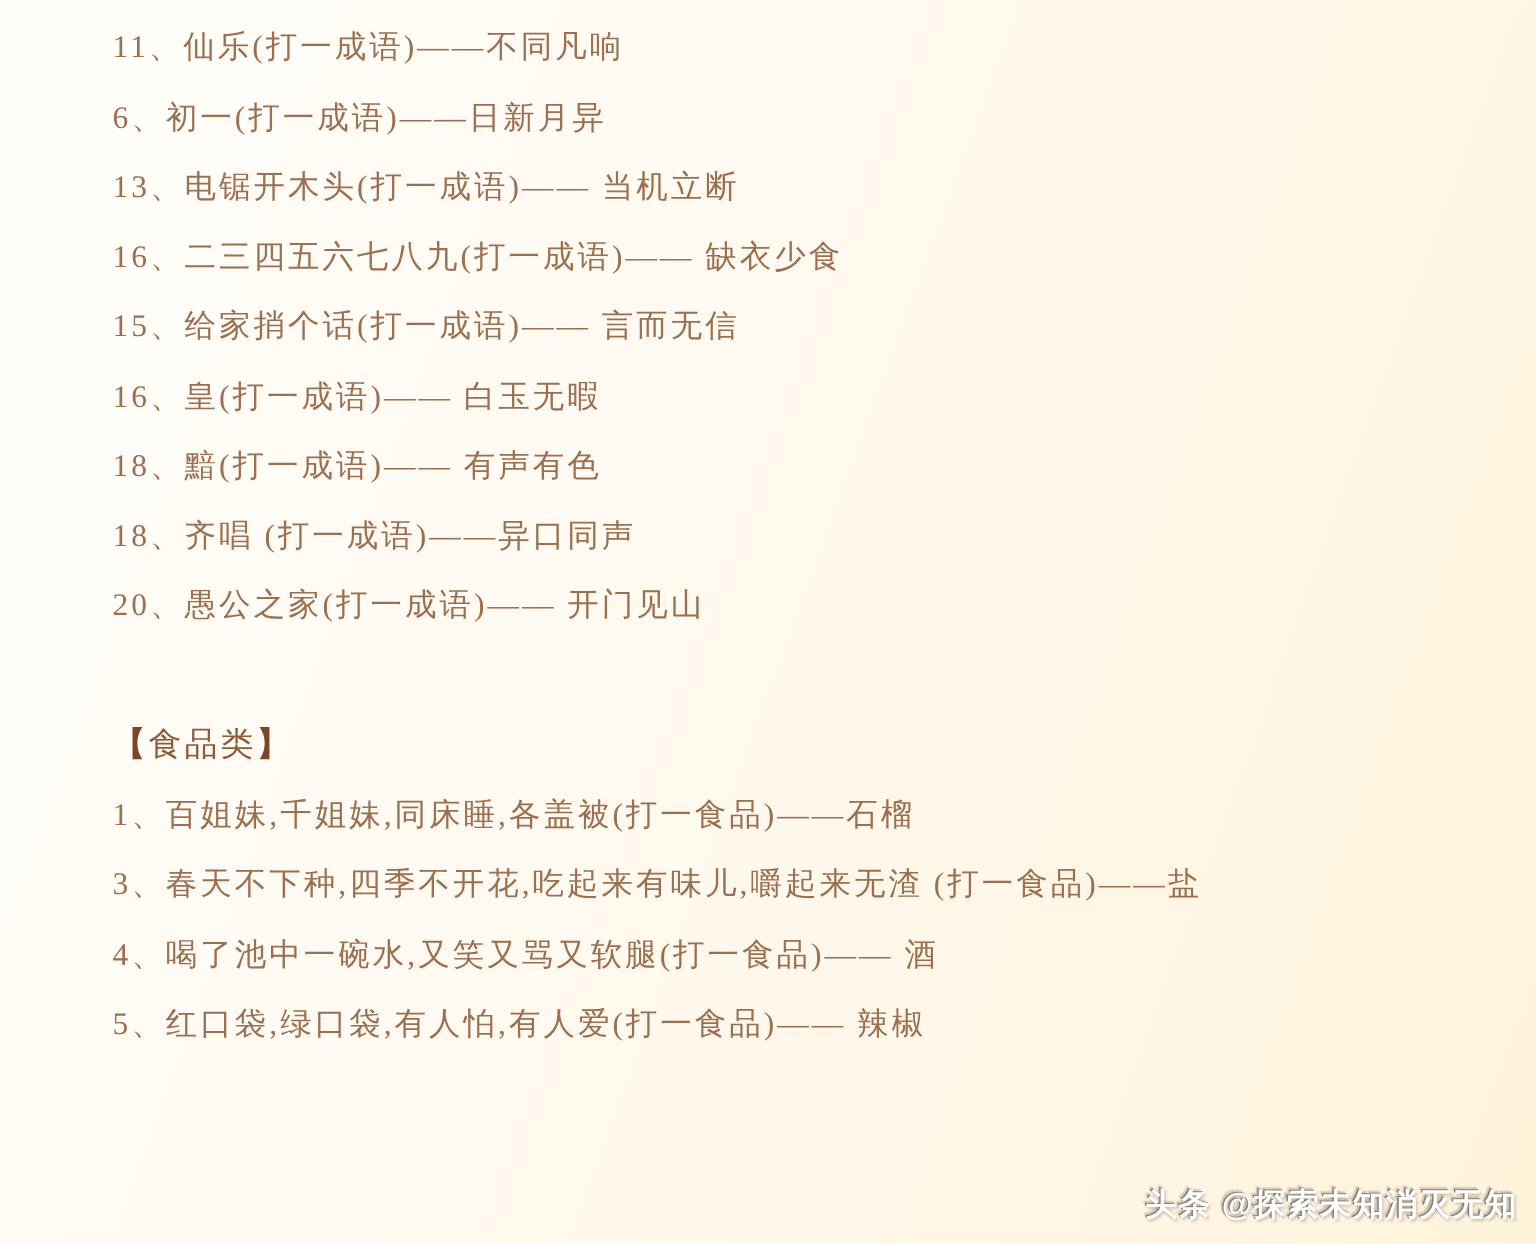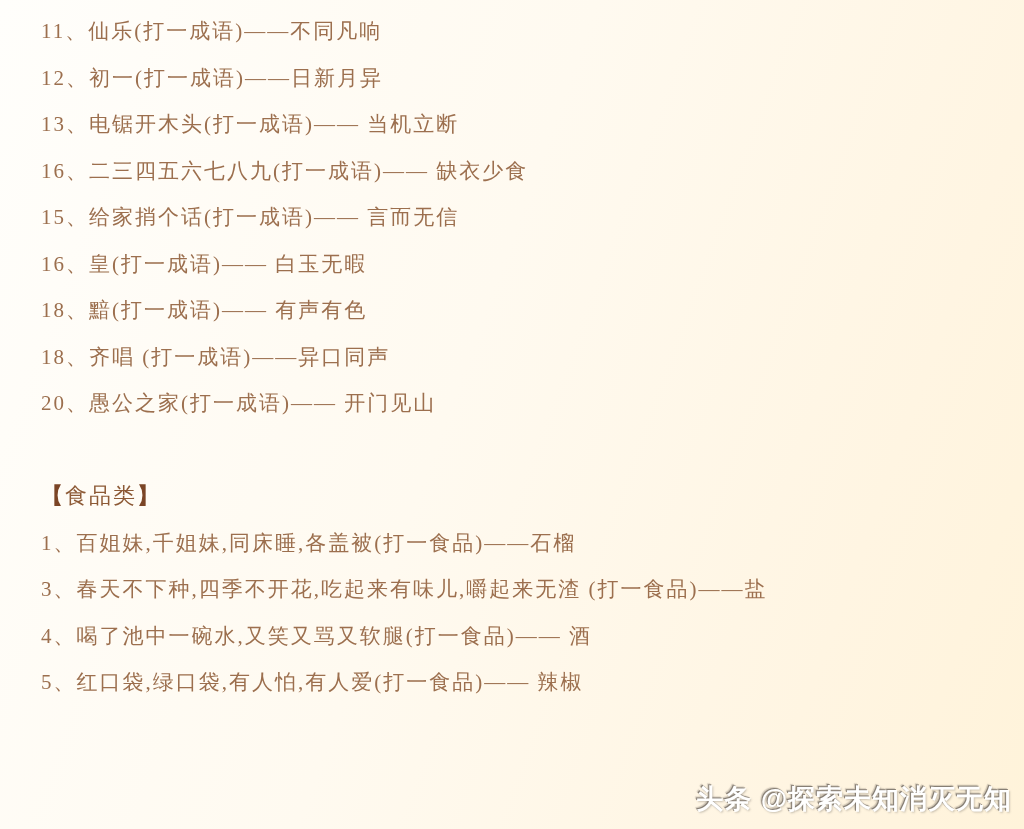--- a/index.html
+++ b/index.html
@@ -14,21 +14,21 @@
     background: linear-gradient(110deg, #fffefb 0%, #fffaf0 45%, #fff5e2 80%, #fff3da 100%);
     font-family: "Liberation Serif", "DejaVu Serif", serif;
   }
   .page {
     position: absolute;
     inset: 0;
   }
   .content {
     position: absolute;
     top: 8px;
-    left: 41px;
+    left: 75px;
     right: 0;
     text-align: right;
   }
   .row {
     height: 46.5px;
     display: flex;
     align-items: center;
     font-size: 21px;
     color: #9c6f4e;
     letter-spacing: 2px;
@@ -51,37 +51,37 @@
   }
   .heading-row .label {
     color: #8d5a36;
   }
   .watermark {
     position: absolute;
     right: 12px;
     bottom: 12px;
     font-family: "Liberation Sans", "DejaVu Sans", sans-serif;
     font-weight: bold;
-    font-size: 27px;
+    font-size: 21px;
     letter-spacing: 1px;
     color: #ffffff;
     text-shadow: -1px -1px 0 rgba(122, 114, 105, 0.85),
                  -2px -2px 1px rgba(122, 114, 105, 0.35),
                   1px  1px 2px rgba(140, 132, 122, 0.45);
     white-space: pre;
   }
 </style>
 </head>
 <body>
 
 <div class="page">
   <div class="content">
 
     <div class="row">11、仙乐(打一成语)——不同凡响</div>
-    <div class="row">12、初一(打一成语)——日新月异</div>
+    <div class="row">6、初一(打一成语)——日新月异</div>
     <div class="row">13、电锯开木头(打一成语)—— 当机立断</div>
     <div class="row">16、二三四五六七八九(打一成语)—— 缺衣少食</div>
     <div class="row">15、给家捎个话(打一成语)—— 言而无信</div>
     <div class="row">16、皇(打一成语)—— 白玉无暇</div>
     <div class="row">18、黯(打一成语)—— 有声有色</div>
     <div class="row">18、齐唱 (打一成语)——异口同声</div>
     <div class="row">20、愚公之家(打一成语)—— 开门见山</div>
 
     <div class="row spacer"></div>
 

